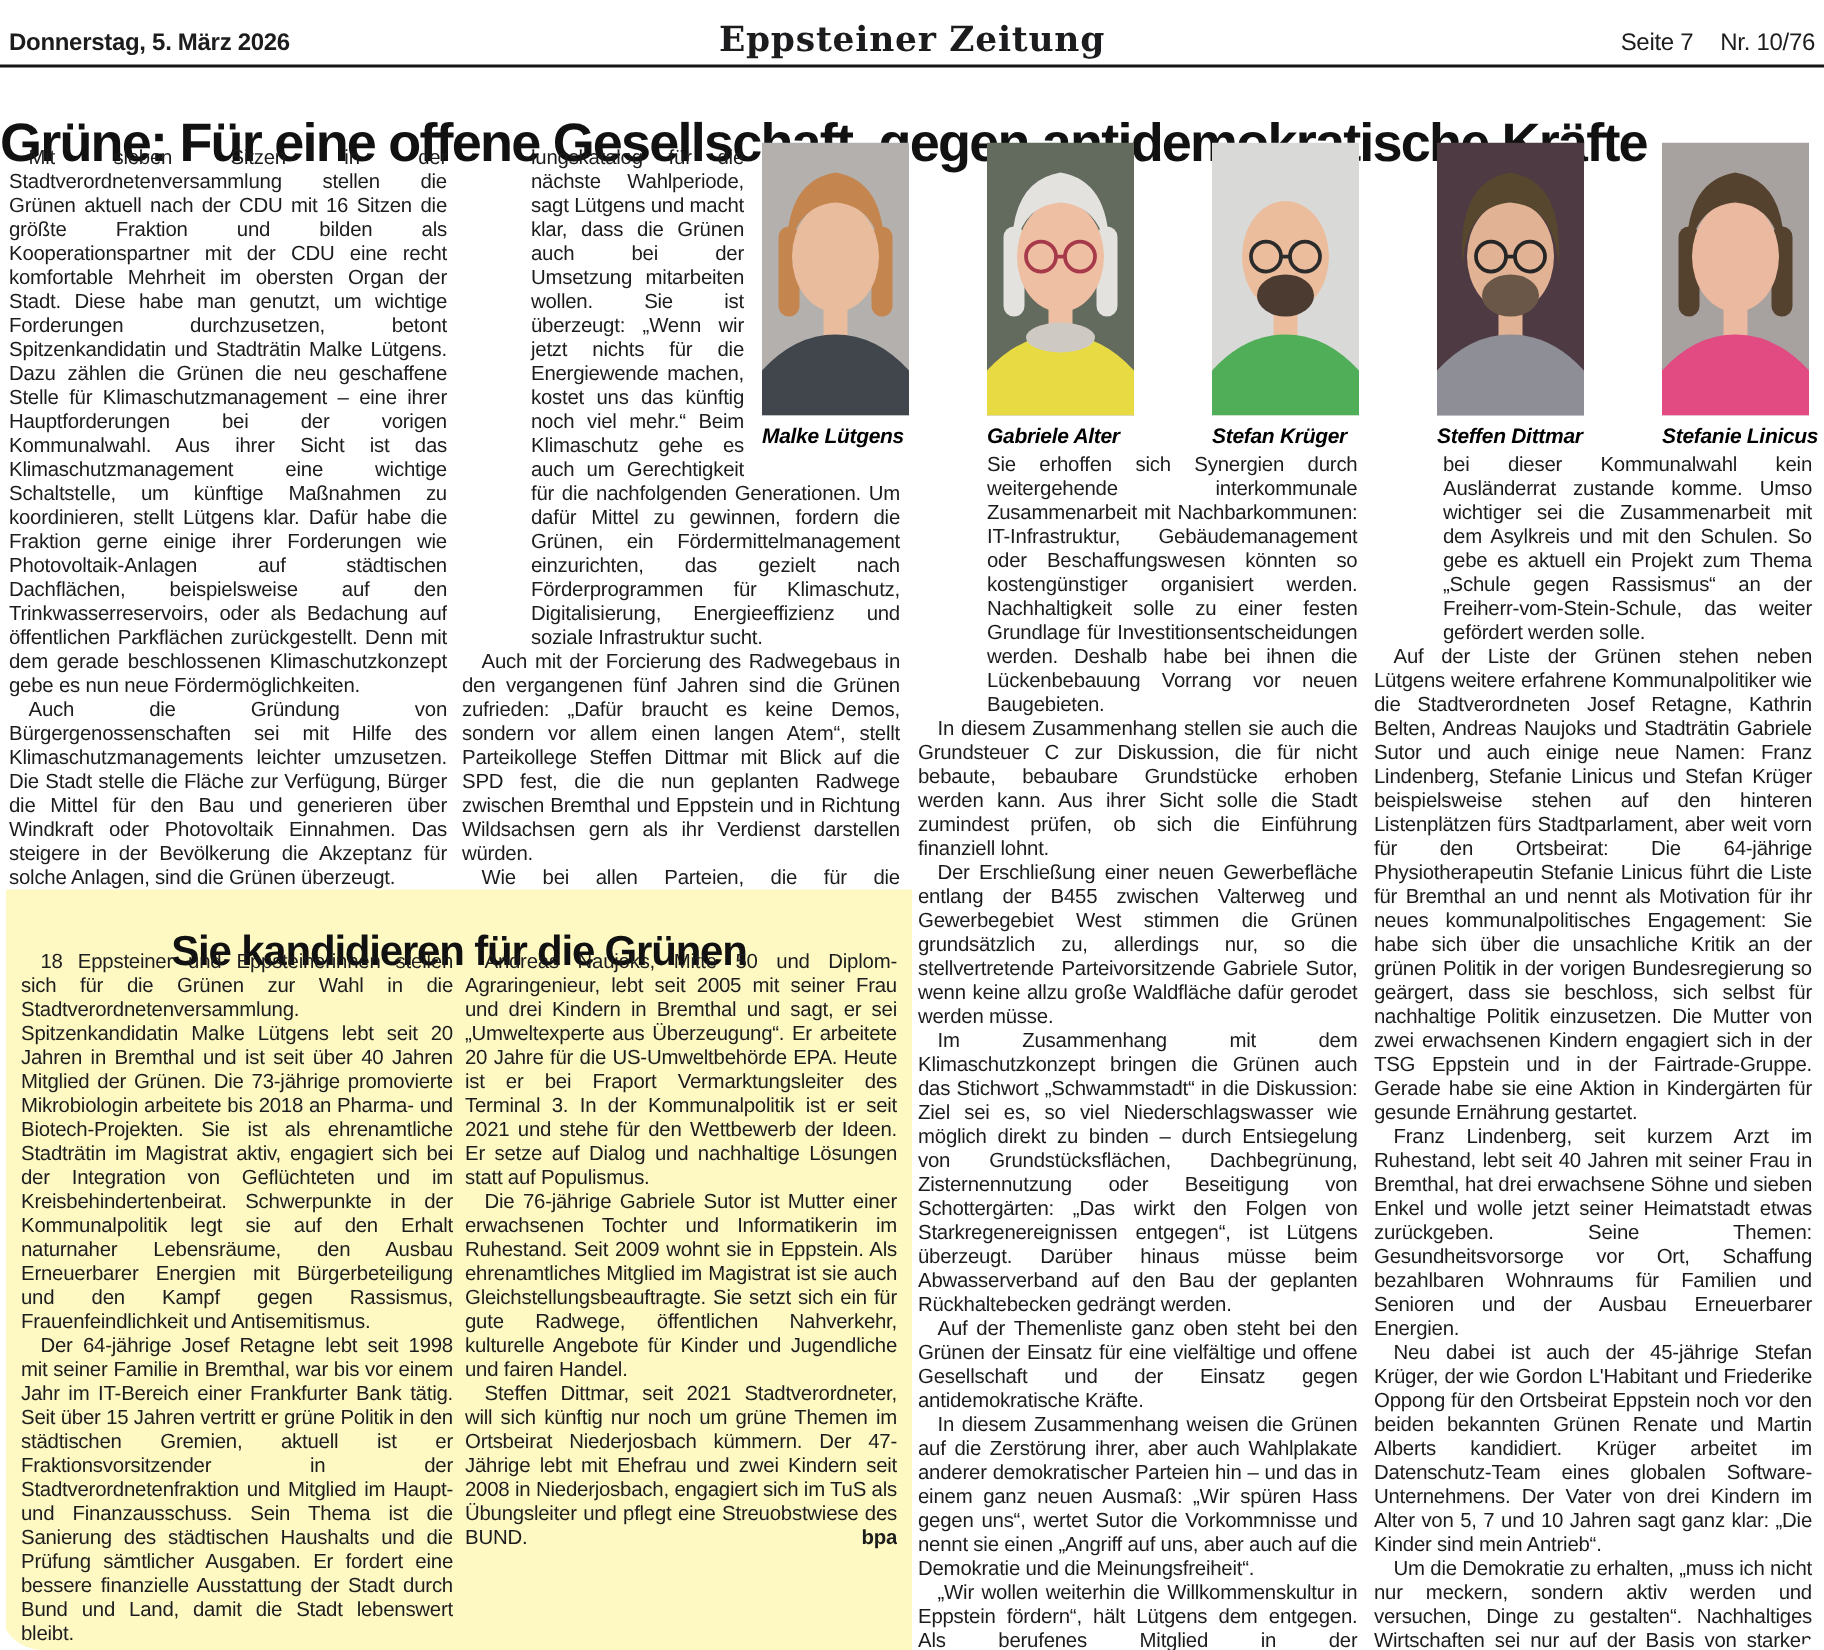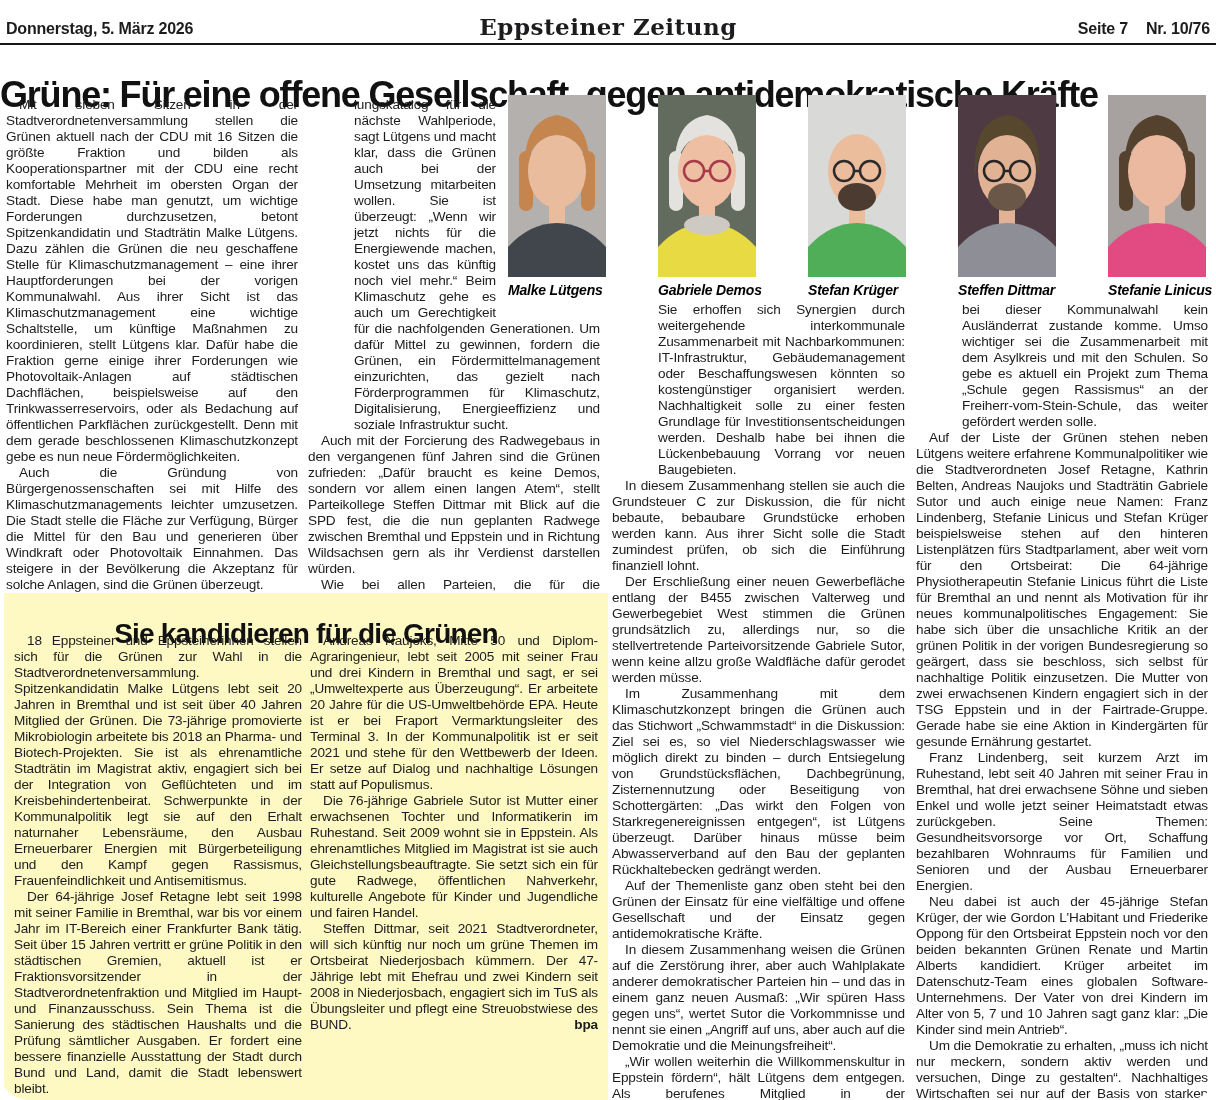--- a/index.html
+++ b/index.html
@@ -9,21 +9,21 @@
     font-family:"Liberation Sans",sans-serif;
     border-radius:28px;
   }
   
   .pz-header{position:absolute;top:0;left:0;width:1216px;height:43px;border-bottom:2px solid #161616;}
   .pz-date{position:absolute;left:6px;bottom:5px;font-size:16px;font-weight:bold;letter-spacing:-0.2px;}
   .pz-masthead{
     position:absolute;left:0;right:0;bottom:3px;text-align:center;
     font-family:"DejaVu Serif",serif;font-weight:bold;font-size:23px;letter-spacing:0.5px;margin-top:32px;
   }
-  .pz-pageinfo{position:absolute;right:6px;bottom:5px;font-size:16px;font-weight:bold;letter-spacing:-0.2px;}
+  .pz-pageinfo{position:absolute;right:6px;bottom:5px;font-size:16px;font-weight:normal;letter-spacing:-0.2px;}
   .pz-pageinfo .issue{margin-left:18px;}
   
   .headline1{
     position:absolute;top:50px;left:0;width:1216px;text-align:left;
     font-size:36px;font-weight:bold;letter-spacing:-1.2px;white-space:nowrap;color:#111;
   }
   
   .col{
     position:absolute;text-align:justify;font-size:13.6px;line-height:16px;
     letter-spacing:-0.15px;overflow:hidden;color:#1c1c1e;
@@ -123,21 +123,21 @@
       <ellipse cx="49" cy="130" rx="23" ry="10" fill="var(--scarf)"></ellipse>
       <ellipse cx="49" cy="76" rx="29" ry="37" fill="var(--skin)"></ellipse>
       <ellipse cx="49" cy="102" rx="19" ry="14" fill="var(--beard)"></ellipse>
       <path d="M17,82 Q13,26 49,20 Q85,26 81,82 Q78,42 49,40 Q20,42 17,82 Z" fill="var(--hair)"></path>
       <g stroke="var(--glasses)" stroke-width="2.5" fill="none">
         <circle cx="36" cy="76" r="10"></circle>
           <circle cx="62" cy="76" r="10"></circle>
           <line x1="46" y1="76" x2="52" y2="76"></line>
       </g>
     </svg>
-    <figcaption>Gabriele Demos</figcaption>
+    <figcaption>Gabriele Alter</figcaption>
   </figure>
 
   <figure class="photo-fig pf3" style="--bg: #d9d9d7; --skin: #ecbd9d; --hair: transparent; --hairside: transparent; --top: #4fae57; --scarf: transparent; --glasses: #2b2b2b; --beard: #4c3b31;">
     <svg viewBox="0 0 98 182">
       <rect width="98" height="182" fill="var(--bg)"></rect>
       <rect x="11" y="56" width="14" height="60" rx="7" fill="var(--hairside)"></rect>
       <rect x="73" y="56" width="14" height="60" rx="7" fill="var(--hairside)"></rect>
       <rect x="41" y="100" width="16" height="36" fill="var(--skin)"></rect>
       <path d="M0,182 L0,152 Q22,128 49,128 Q76,128 98,152 L98,182 Z" fill="var(--top)"></path>
       <ellipse cx="49" cy="130" rx="23" ry="10" fill="var(--scarf)"></ellipse>

